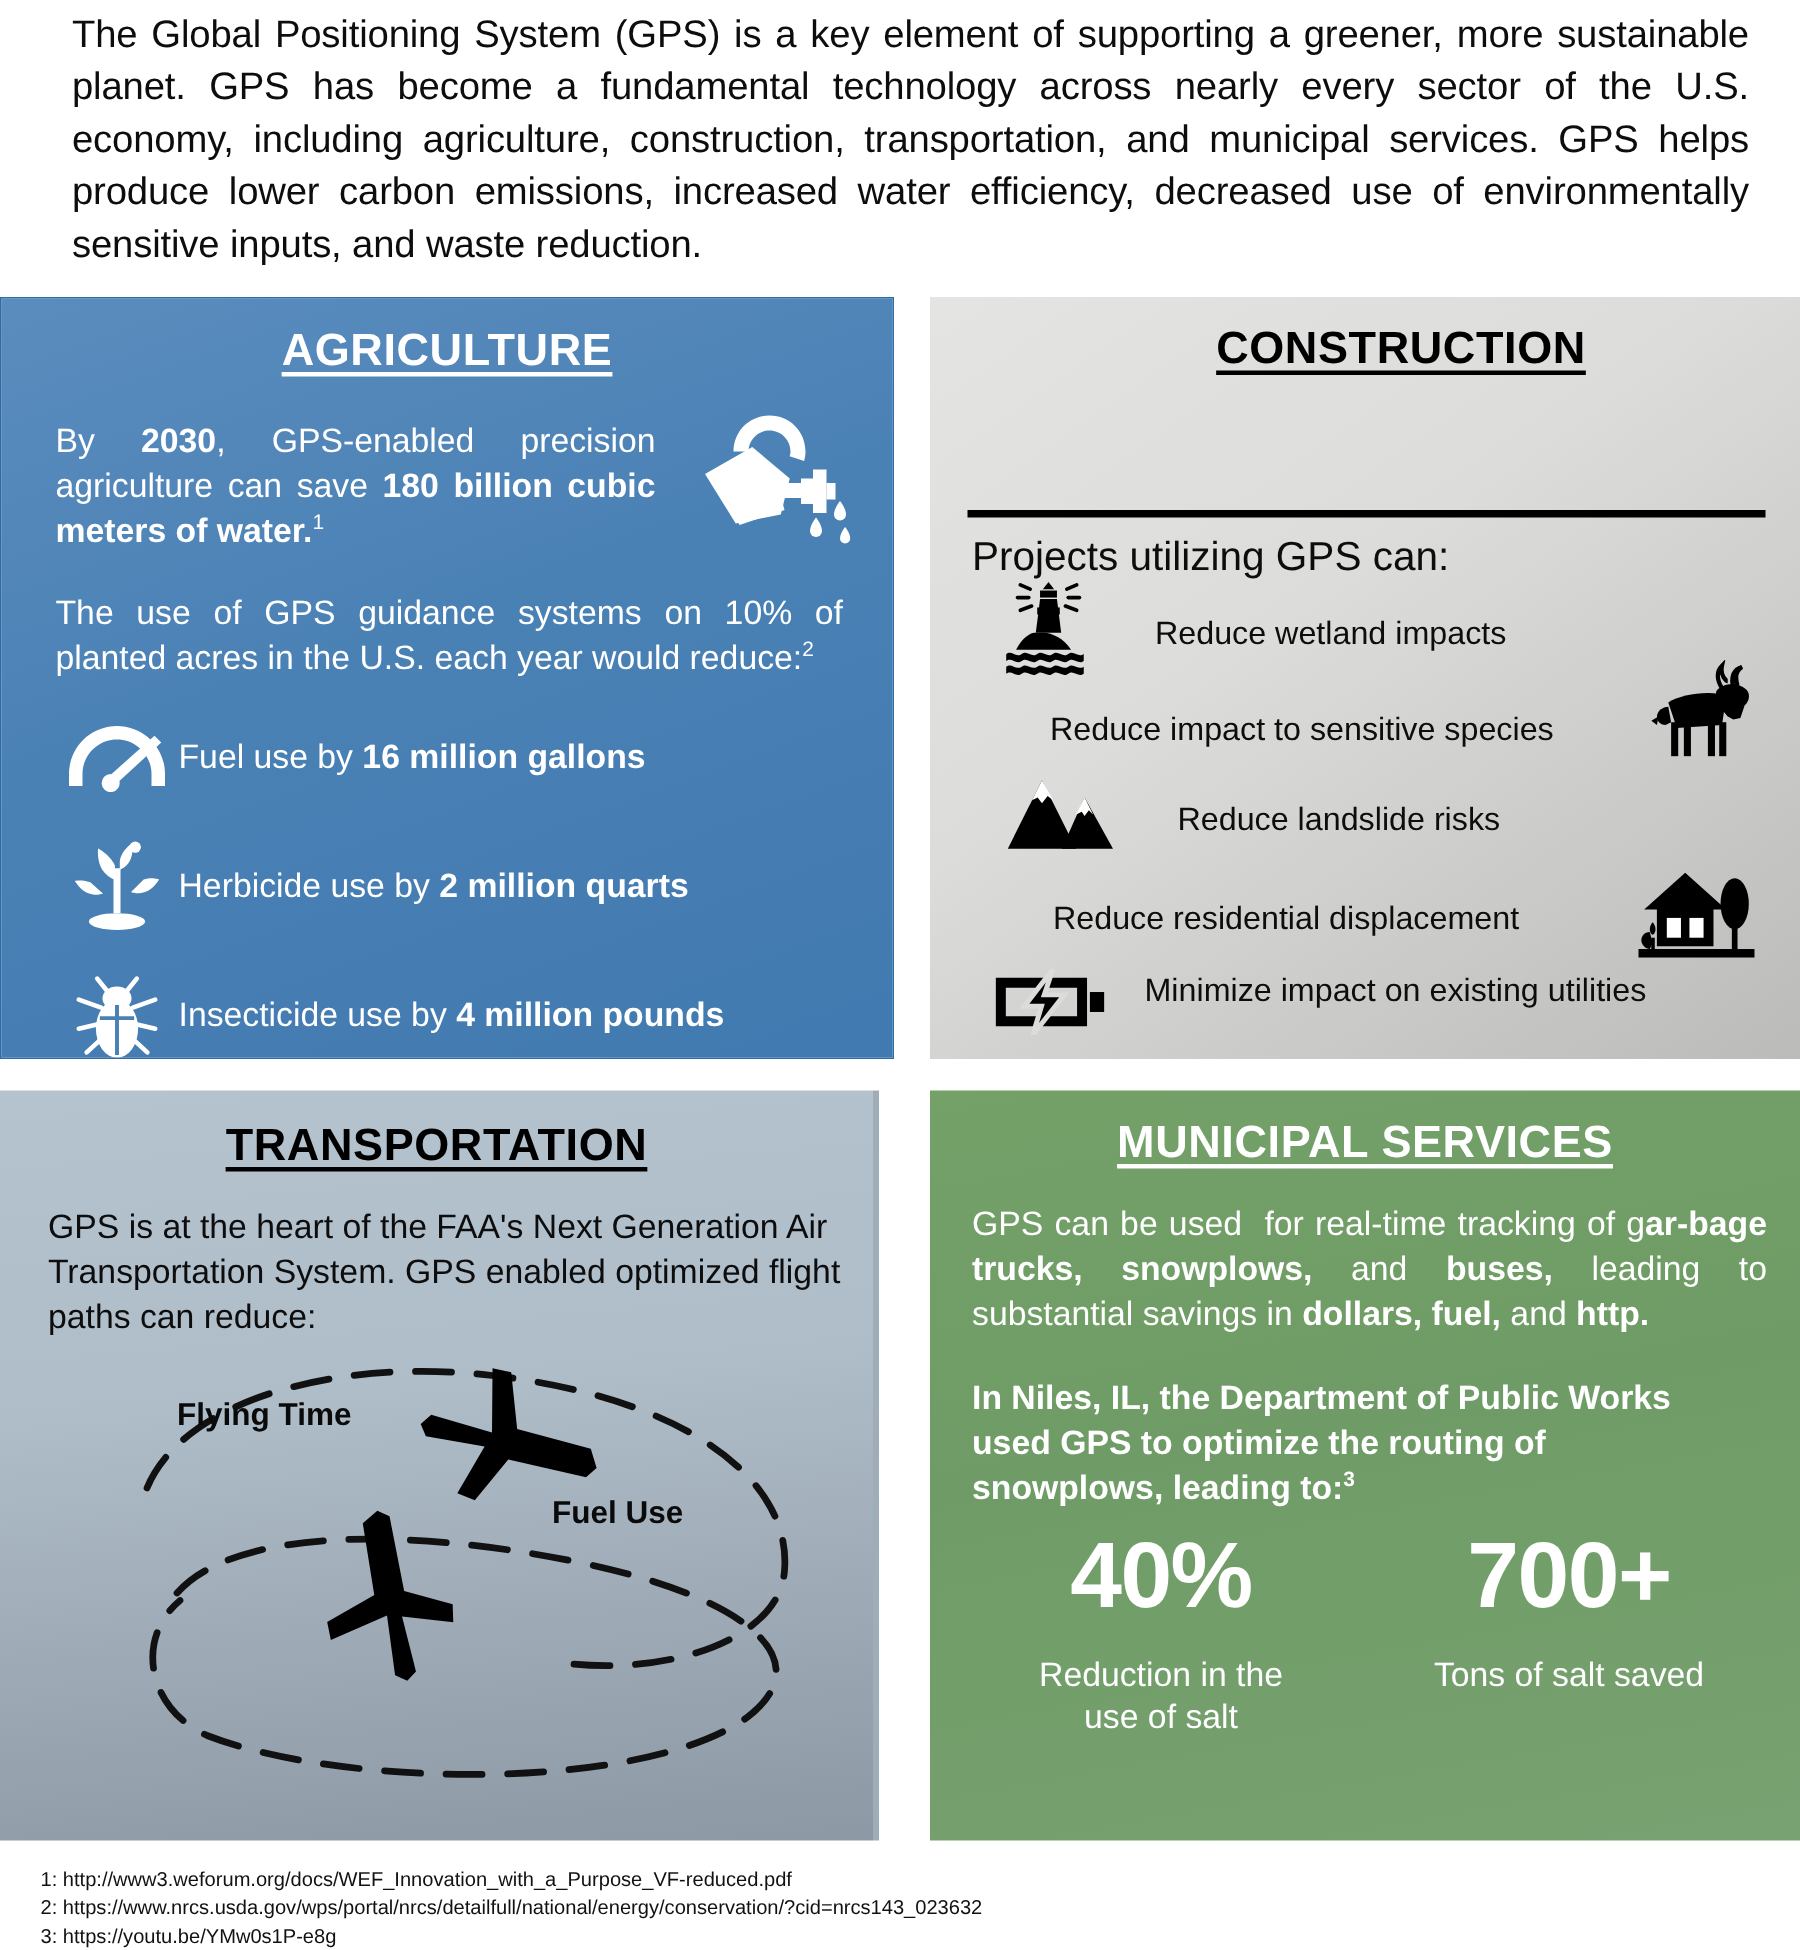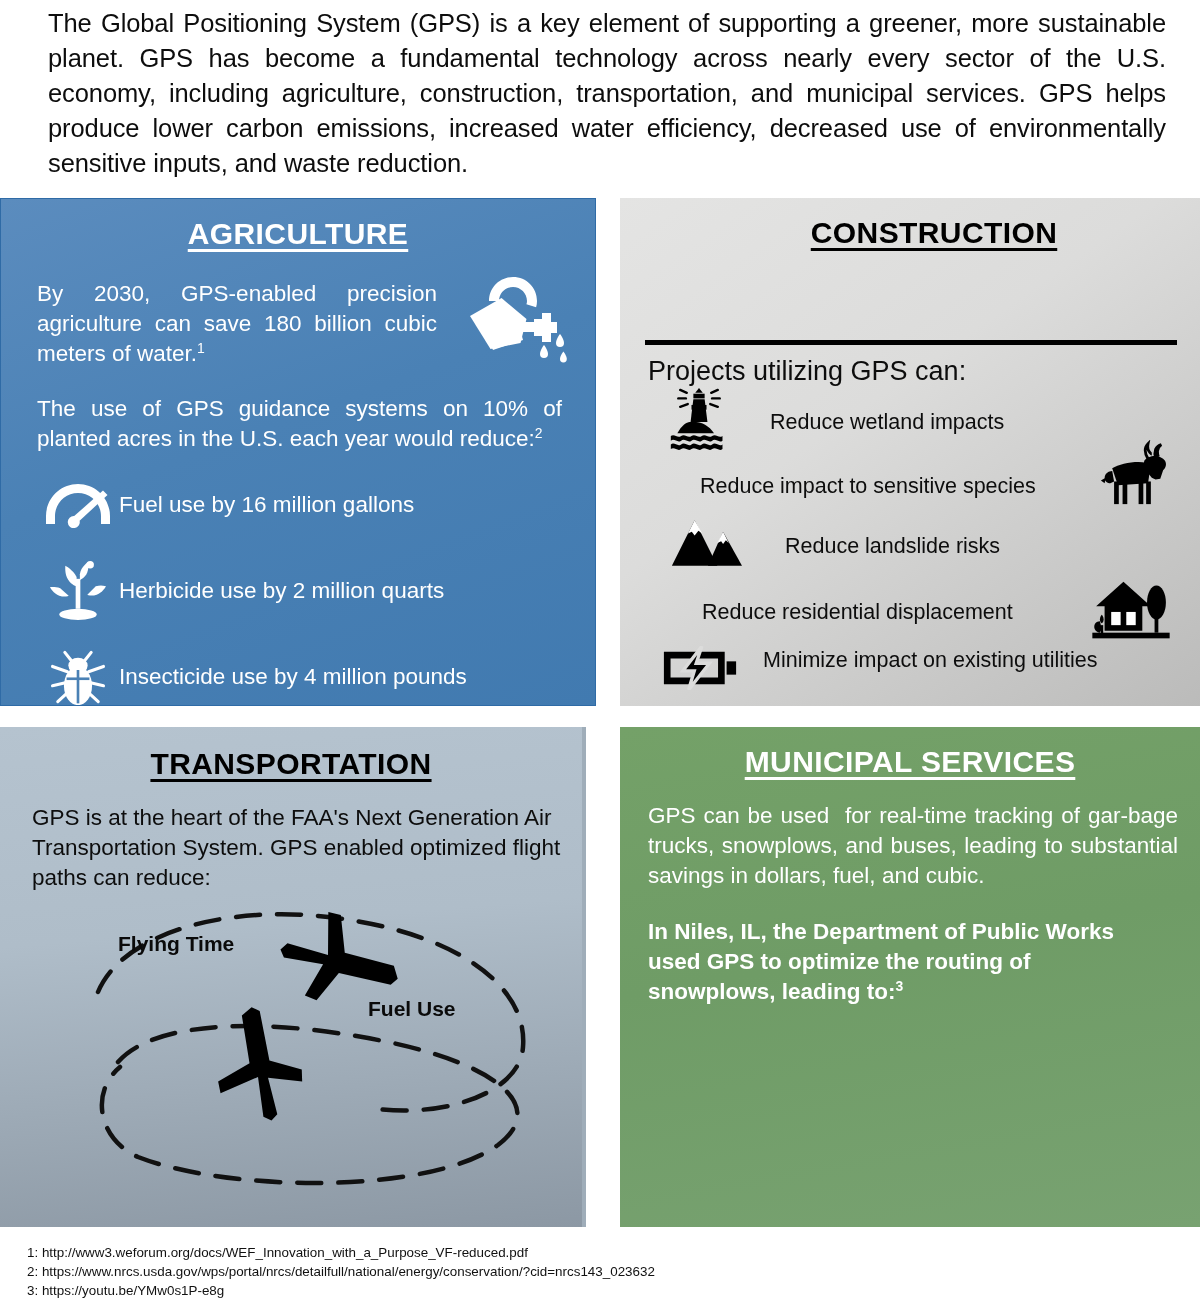--- a/index.html
+++ b/index.html
@@ -68,21 +68,21 @@
   #panel-agriculture .ag-para2 {
     position: absolute; left: 36px; top: 195px; width: 525px;
     color: #ffffff; font-size: 22.5px; line-height: 30px;
     text-align: justify; text-justify: inter-word;
   }
   .wcan { position: absolute; left: 455px; top: 68px; width: 120px; height: 105px; }
   .ag-rows { position: absolute; left: 36px; top: 270px; width: 540px; }
   .ag-row { display: flex; align-items: center; height: 72px; margin-bottom: 14px; }
   .ag-ico { width: 82px; flex: 0 0 82px; display: flex; align-items: center; justify-content: center; }
   .ag-txt { color: #ffffff; font-size: 22.5px; line-height: 28px; }
-  b, strong { font-weight: normal; }
+  b, strong { font-weight: bold; }
   sup { font-size: 0.62em; vertical-align: super; line-height: 0; }
 
   
   #panel-construction .cs-para {
     position: absolute; left: 28px; top: 78px; width: 530px;
     font-size: 22.5px; line-height: 30px; color: #0d0d0d;
   }
   #panel-construction .cs-rule {
     position: absolute; left: 25px; top: 142px; width: 532px;
     border-top: 5px solid #000;
@@ -339,23 +339,33 @@
         </g>
       </svg>
       <span class="tr-lbl" style="left:118px;top:55px">Flying Time</span>
       <span class="tr-lbl" style="left:368px;top:120px">Fuel Use</span>
     </div>
   </section>
 
   <section class="panel" id="panel-municipal">
     <div class="panel-title title-white" style="position:absolute;left:0;top:18px;width:100%">MUNICIPAL SERVICES</div>
 
-    <div class="mu-para1">GPS can be used&nbsp; for real-time tracking of g<b>ar-bage trucks, snowplows,</b> and <b>buses,</b> leading to substantial savings in <b>dollars, fuel,</b> and <b>cubic.</b></div>
+    <div class="mu-para1">GPS can be used&nbsp; for real-time tracking of g<b>ar-bage trucks, snowplows,</b> and <b>buses,</b> leading to substantial savings in <b>dollars, fuel,</b> and <b>http.</b></div>
     <div class="mu-para2">In Niles, IL, the Department of Public Works used GPS to optimize the routing of snowplows, leading to:<sup>3</sup></div>
 
+    <div class="mu-stats">
+      <div class="mu-stat">
+        <div class="mu-big">40%</div>
+        <div class="mu-cap" style="padding:0 38px">Reduction in the use of salt</div>
+      </div>
+      <div class="mu-stat">
+        <div class="mu-big">700+</div>
+        <div class="mu-cap">Tons of salt saved</div>
+      </div>
+    </div>
   </section>
 
   <div class="footnotes">
     <div class="fn">1: http://www3.weforum.org/docs/WEF_Innovation_with_a_Purpose_VF-reduced.pdf</div>
     <div class="fn">2: https://www.nrcs.usda.gov/wps/portal/nrcs/detailfull/national/energy/conservation/?cid=nrcs143_023632</div>
     <div class="fn">3: https://youtu.be/YMw0s1P-e8g</div>
   </div>
 
 </div>
 

